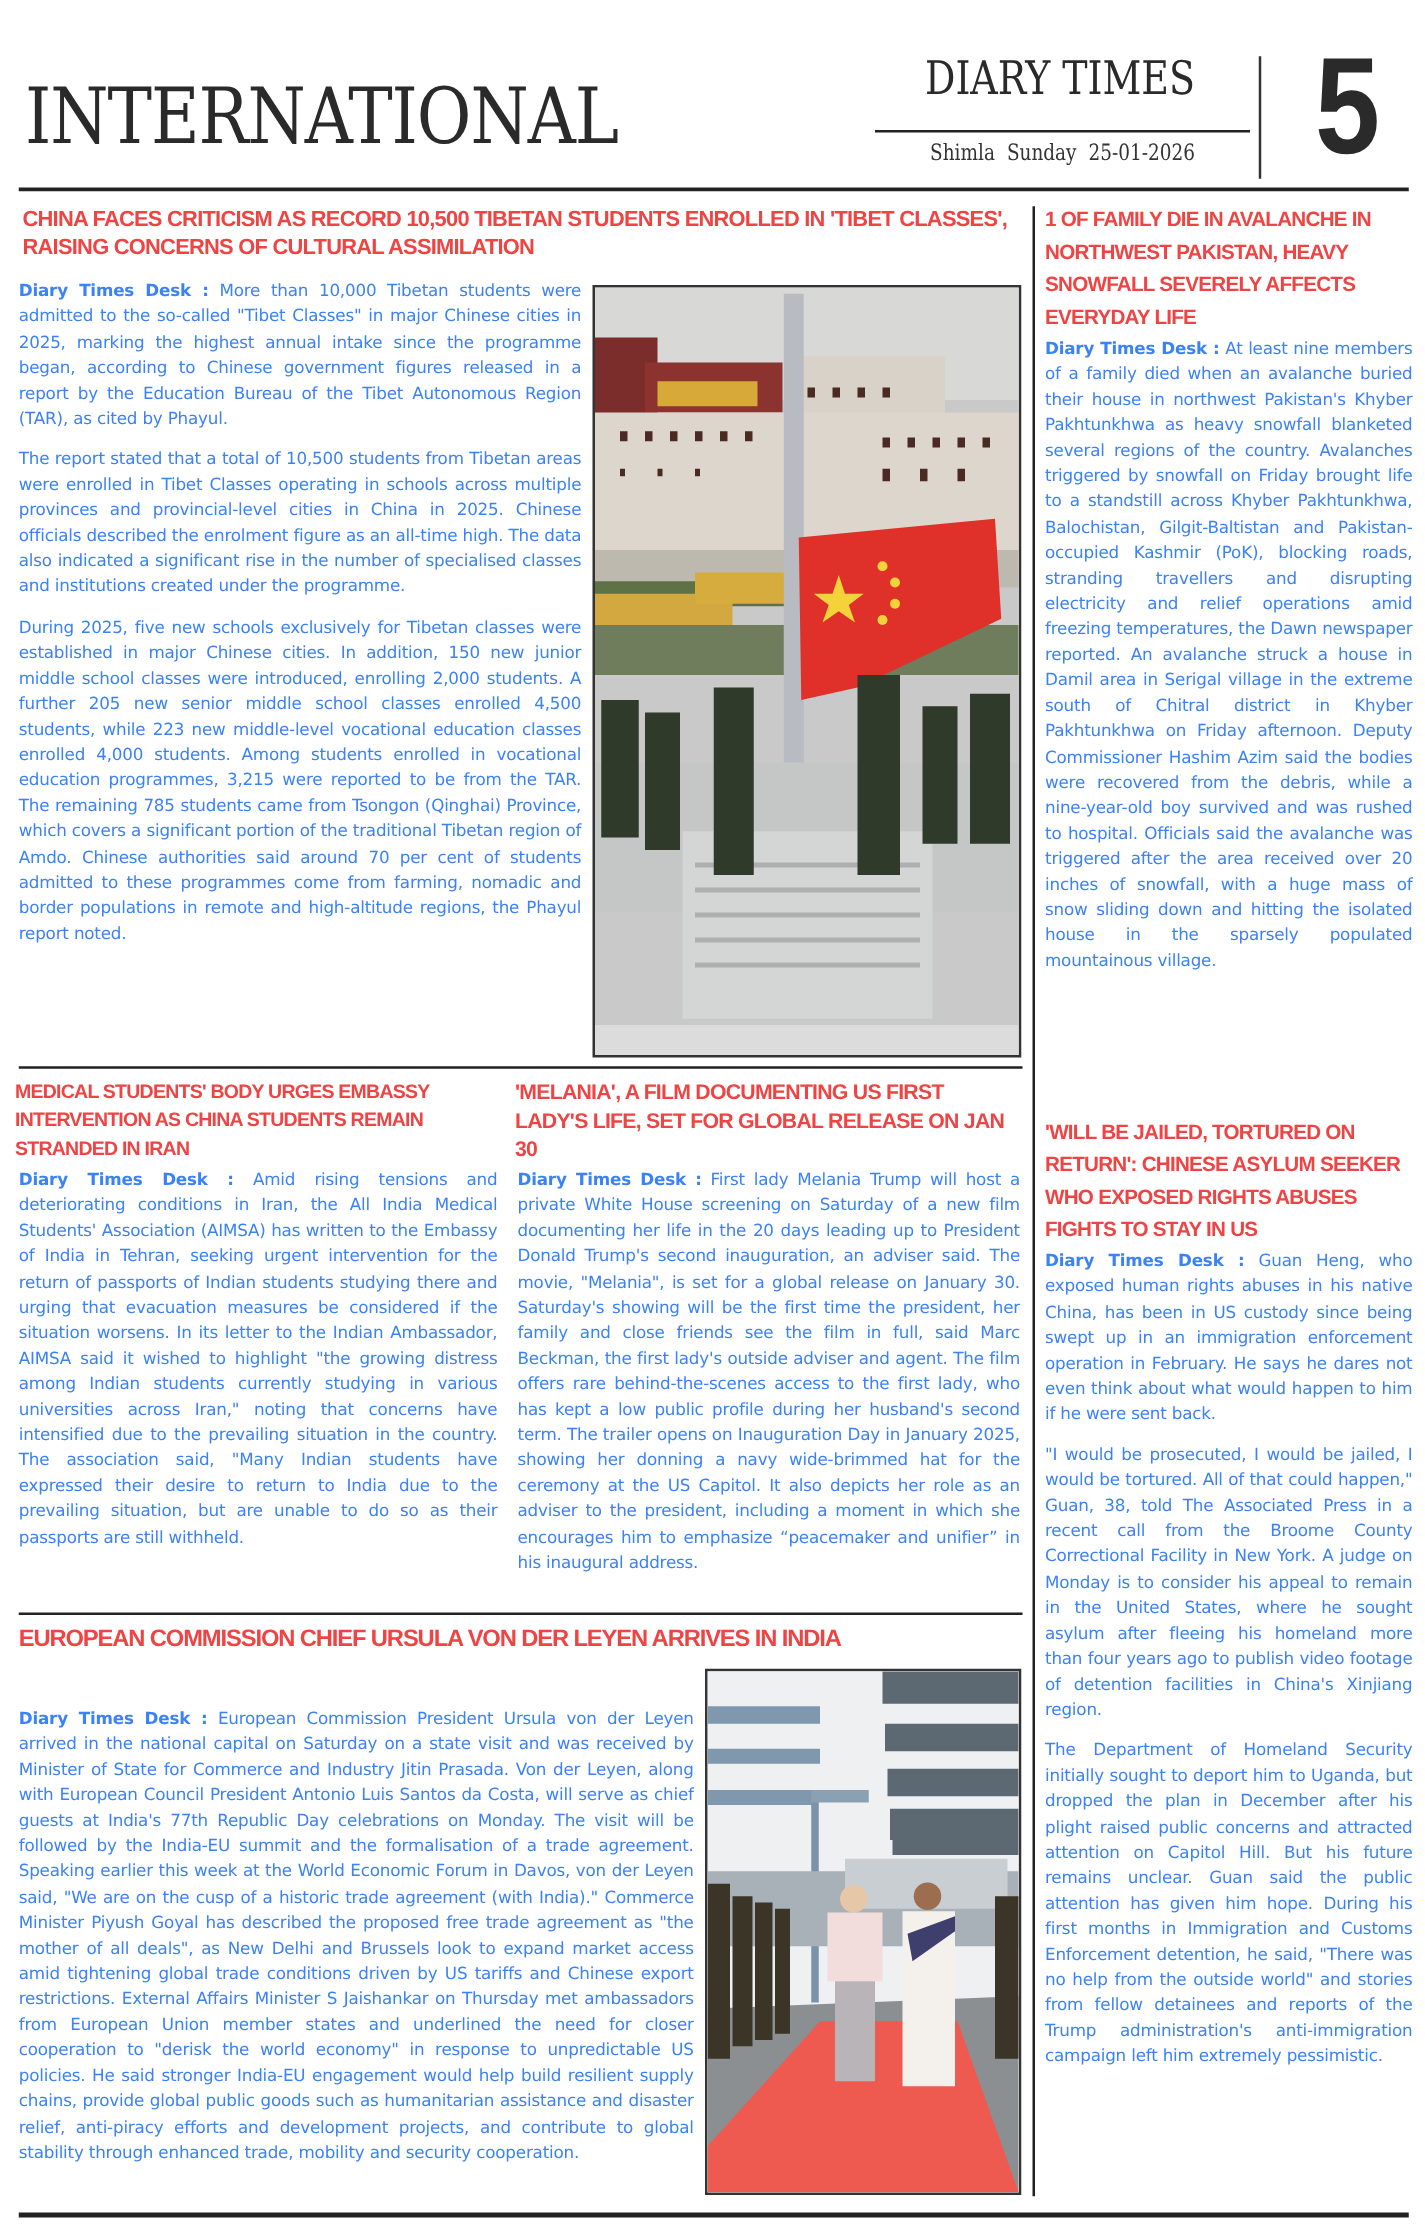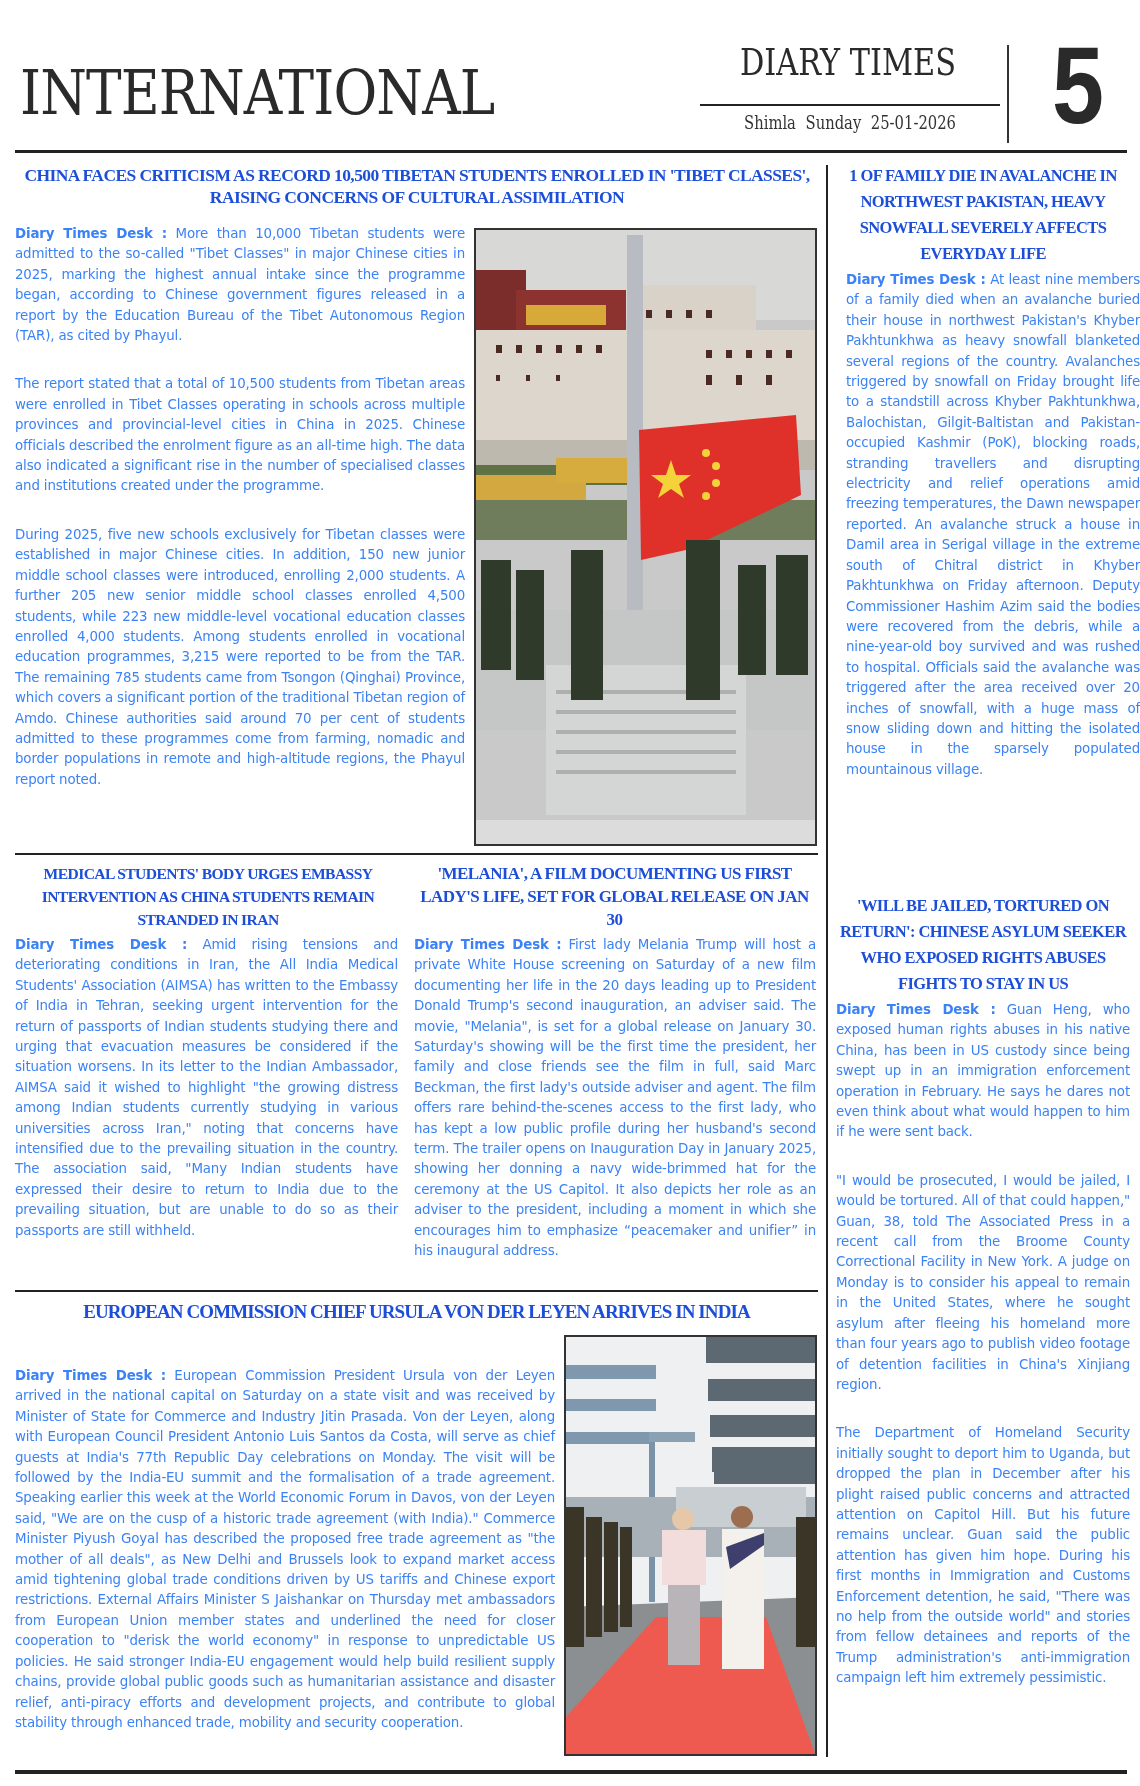--- a/index.html
+++ b/index.html
@@ -13,23 +13,23 @@
   .paper-rule { left: 700px; top: 104px; width: 300px; height: 2px; background: #222; }
   .dateline { left: 700px; top: 112px; width: 300px; text-align: center; font-family: "DejaVu Serif", serif; font-size: 18px; color: #333; transform: scaleX(0.82); transform-origin: center top; word-spacing: 6px; }
   .mast-vline { left: 1007px; top: 45px; width: 2px; height: 98px; background: #333; }
   .page-num { left: 1038px; top: 30px; width: 80px; text-align: center; font-family: "Liberation Sans", sans-serif; font-weight: bold; font-size: 110px; line-height: 1; color: #2a2a2a; transform: scaleX(0.85); }
   .top-rule { left: 15px; top: 150px; width: 1112px; height: 3px; background: #222; }
   .bottom-rule { left: 15px; top: 1770px; width: 1112px; height: 4px; background: #222; }
   .hr { height: 2px; background: #222; }
   .vdiv { left: 826px; top: 165px; width: 2px; height: 1592px; background: #222; }
 
   
-  .headline { font-family: Liberation Serif, serif; font-weight: bold; text-align: center; color: #1d4ed8; letter-spacing: -0.6px; line-height: 1.28; }
+  .headline { font-family: Liberation Sans, sans-serif; font-weight: bold; color: #ef4444; letter-spacing: -0.6px; line-height: 1.28; }
   .body { font-family: "DejaVu Sans", sans-serif; font-size: 13.4px; line-height: 20.4px; text-align: justify; color: #3b82f6; letter-spacing: -0.15px; }
-  .body p + p { margin-top: 28px; }
+  .body p + p { margin-top: 12px; }
   .byline { font-weight: bold; }
   .photo { border: 2px solid #333; overflow: hidden; }
 
   .h-tibet { left: 18px; top: 164px; width: 798px; font-size: 17.5px; }
   .b-tibet { left: 15px; top: 224px; width: 450px; }
   .img-tibet { left: 474px; top: 228px; width: 343px; height: 618px; }
 
   .rule1 { left: 15px; top: 853px; width: 803px; }
 
   .h-iran { left: 12px; top: 862px; width: 392px; font-size: 15.6px; line-height: 23px; }
@@ -37,21 +37,21 @@
   .h-melania { left: 412px; top: 862px; width: 405px; font-size: 17px; line-height: 23px; }
   .b-melania { left: 414px; top: 935px; width: 402px; }
 
   .rule2 { left: 15px; top: 1290px; width: 803px; }
 
   .h-eu { left: 15px; top: 1300px; width: 803px; font-size: 19px; letter-spacing: -0.9px; }
   .b-eu { left: 15px; top: 1338px; width: 540px; margin-top: 28px; }
   .img-eu { left: 564px; top: 1335px; width: 253px; height: 421px; }
 
   .h-aval { left: 836px; top: 163px; width: 294px; font-size: 16.5px; line-height: 26px; }
-  .b-aval { left: 836px; top: 270px; width: 294px; margin-left: 10px; }
+  .b-aval { left: 836px; top: 270px; width: 294px; }
   .h-asylum { left: 836px; top: 893px; width: 294px; font-size: 16.5px; line-height: 26px; }
   .b-asylum { left: 836px; top: 1000px; width: 294px; }
 </style>
 </head>
 <body>
 
 <div class="abs section-title">INTERNATIONAL</div>
 <div class="abs paper-name">DIARY TIMES</div>
 <div class="abs paper-rule"></div>
 <div class="abs dateline">Shimla  Sunday  25-01-2026</div>

